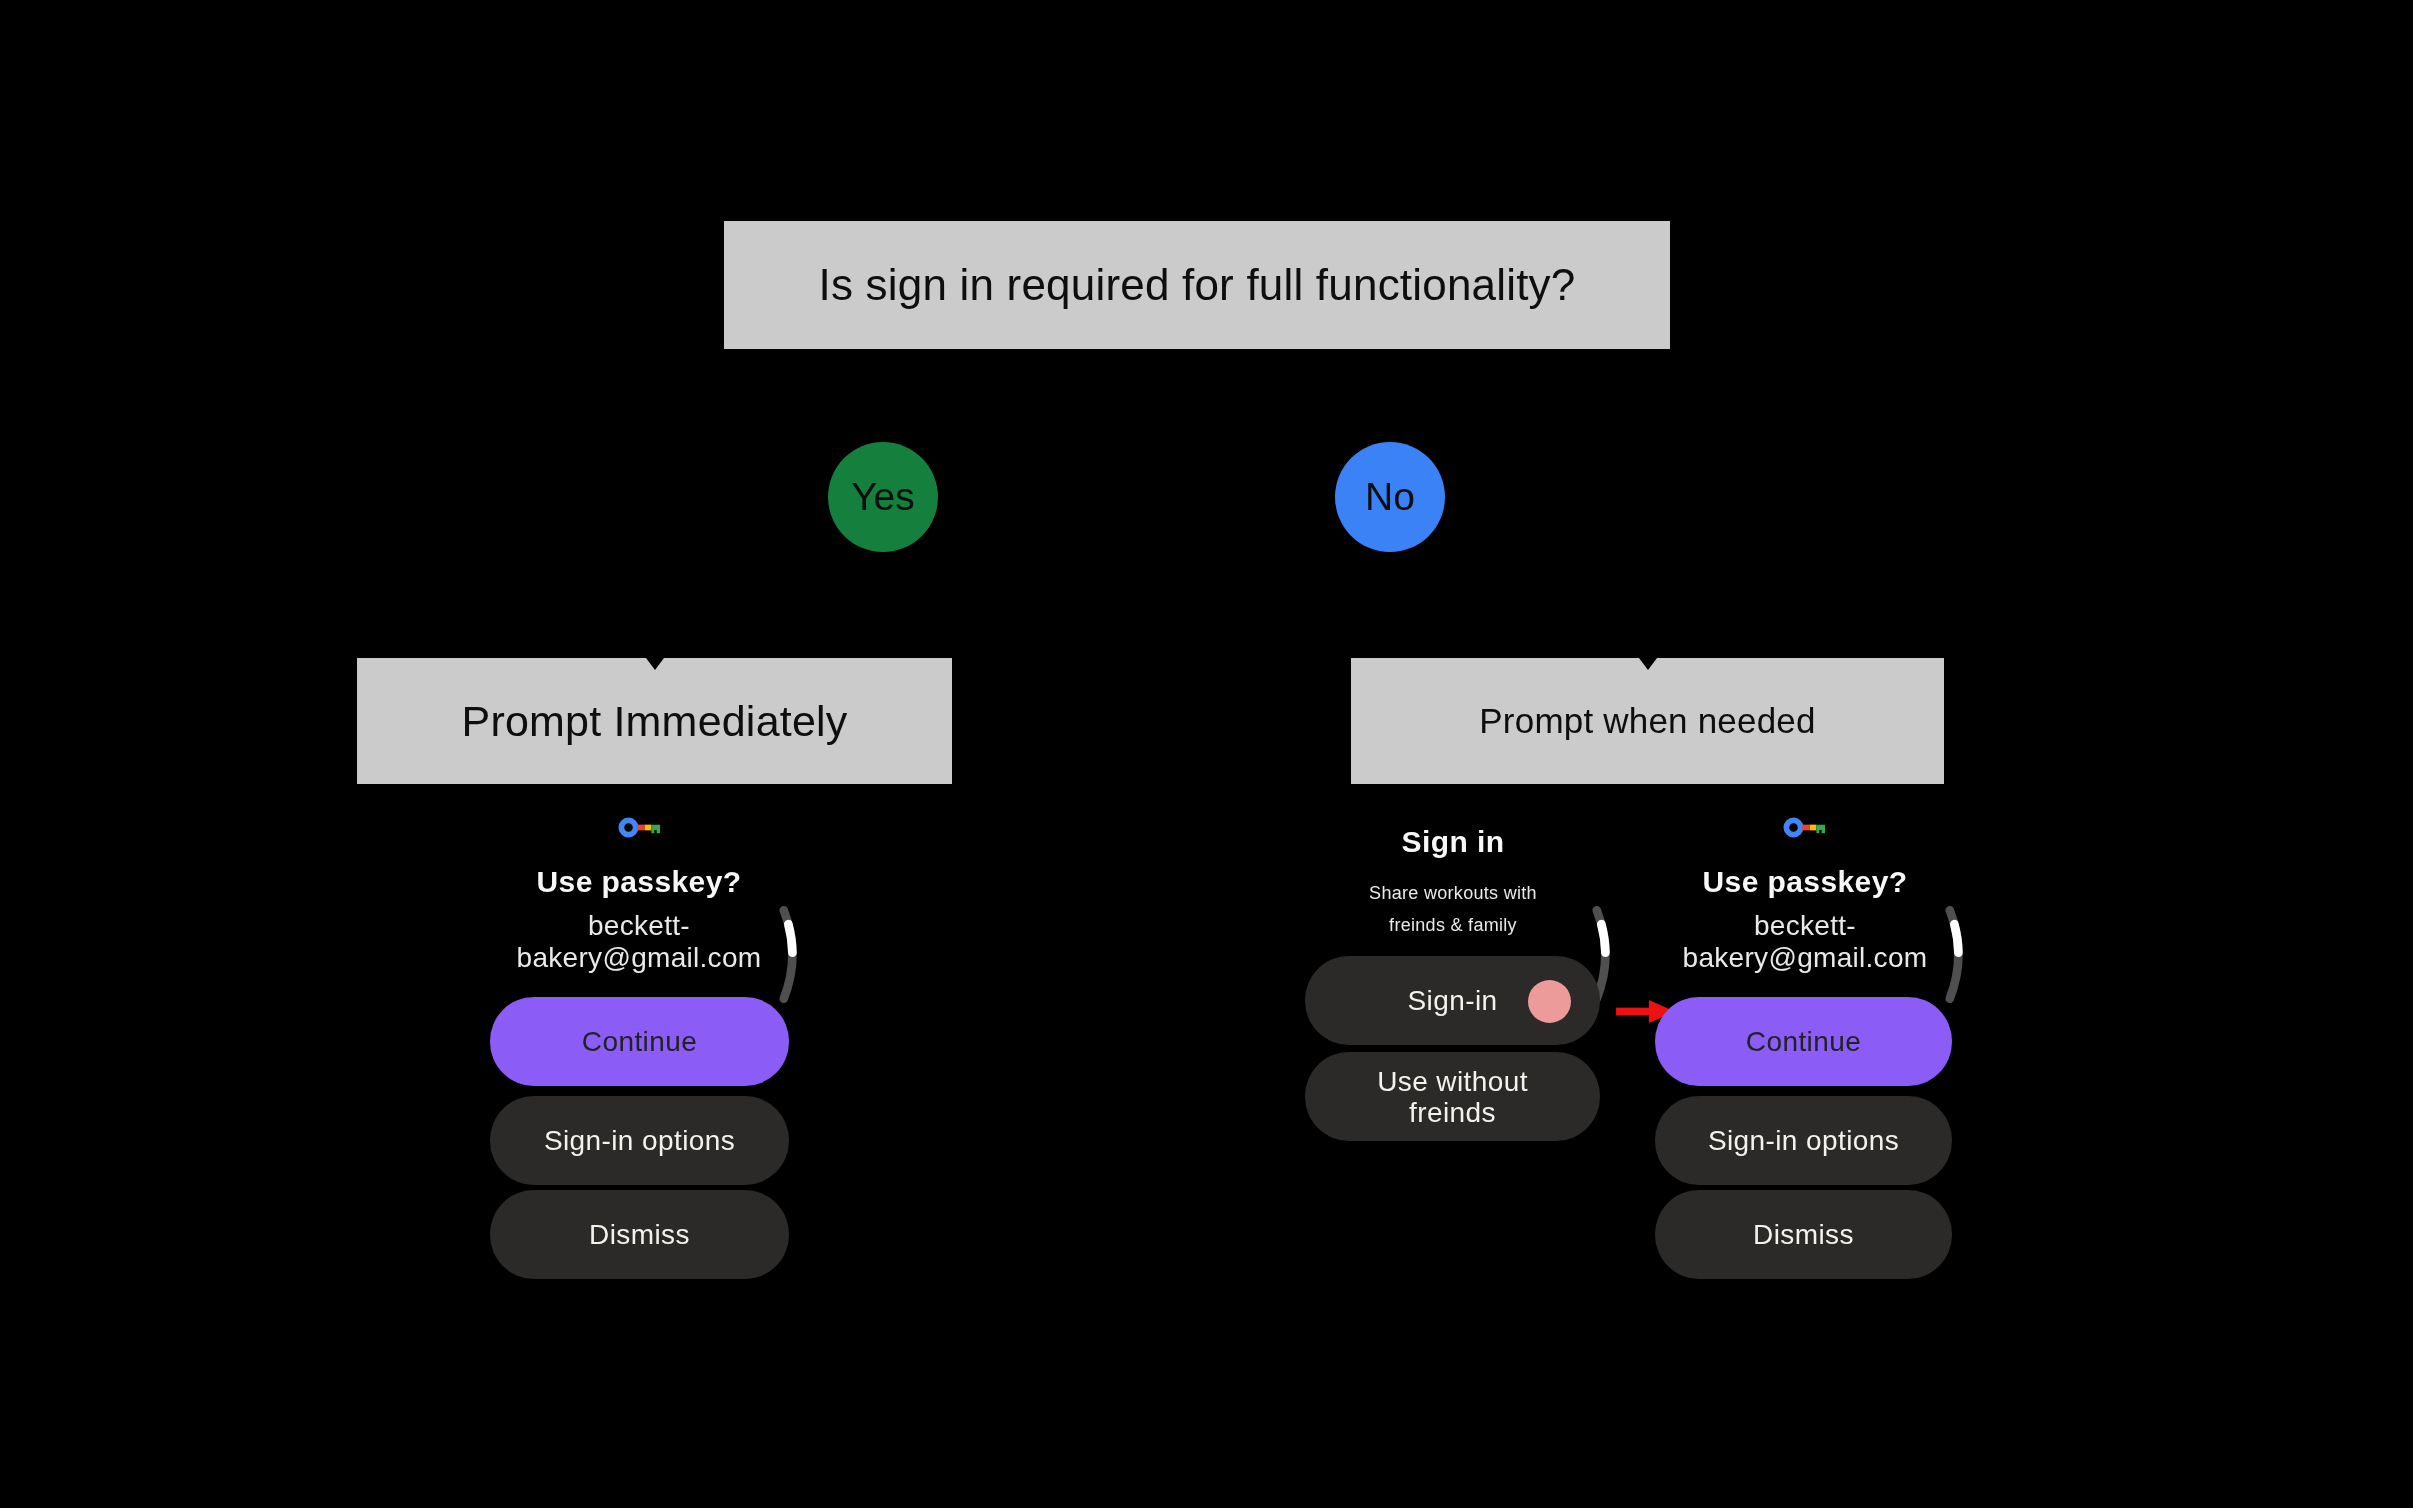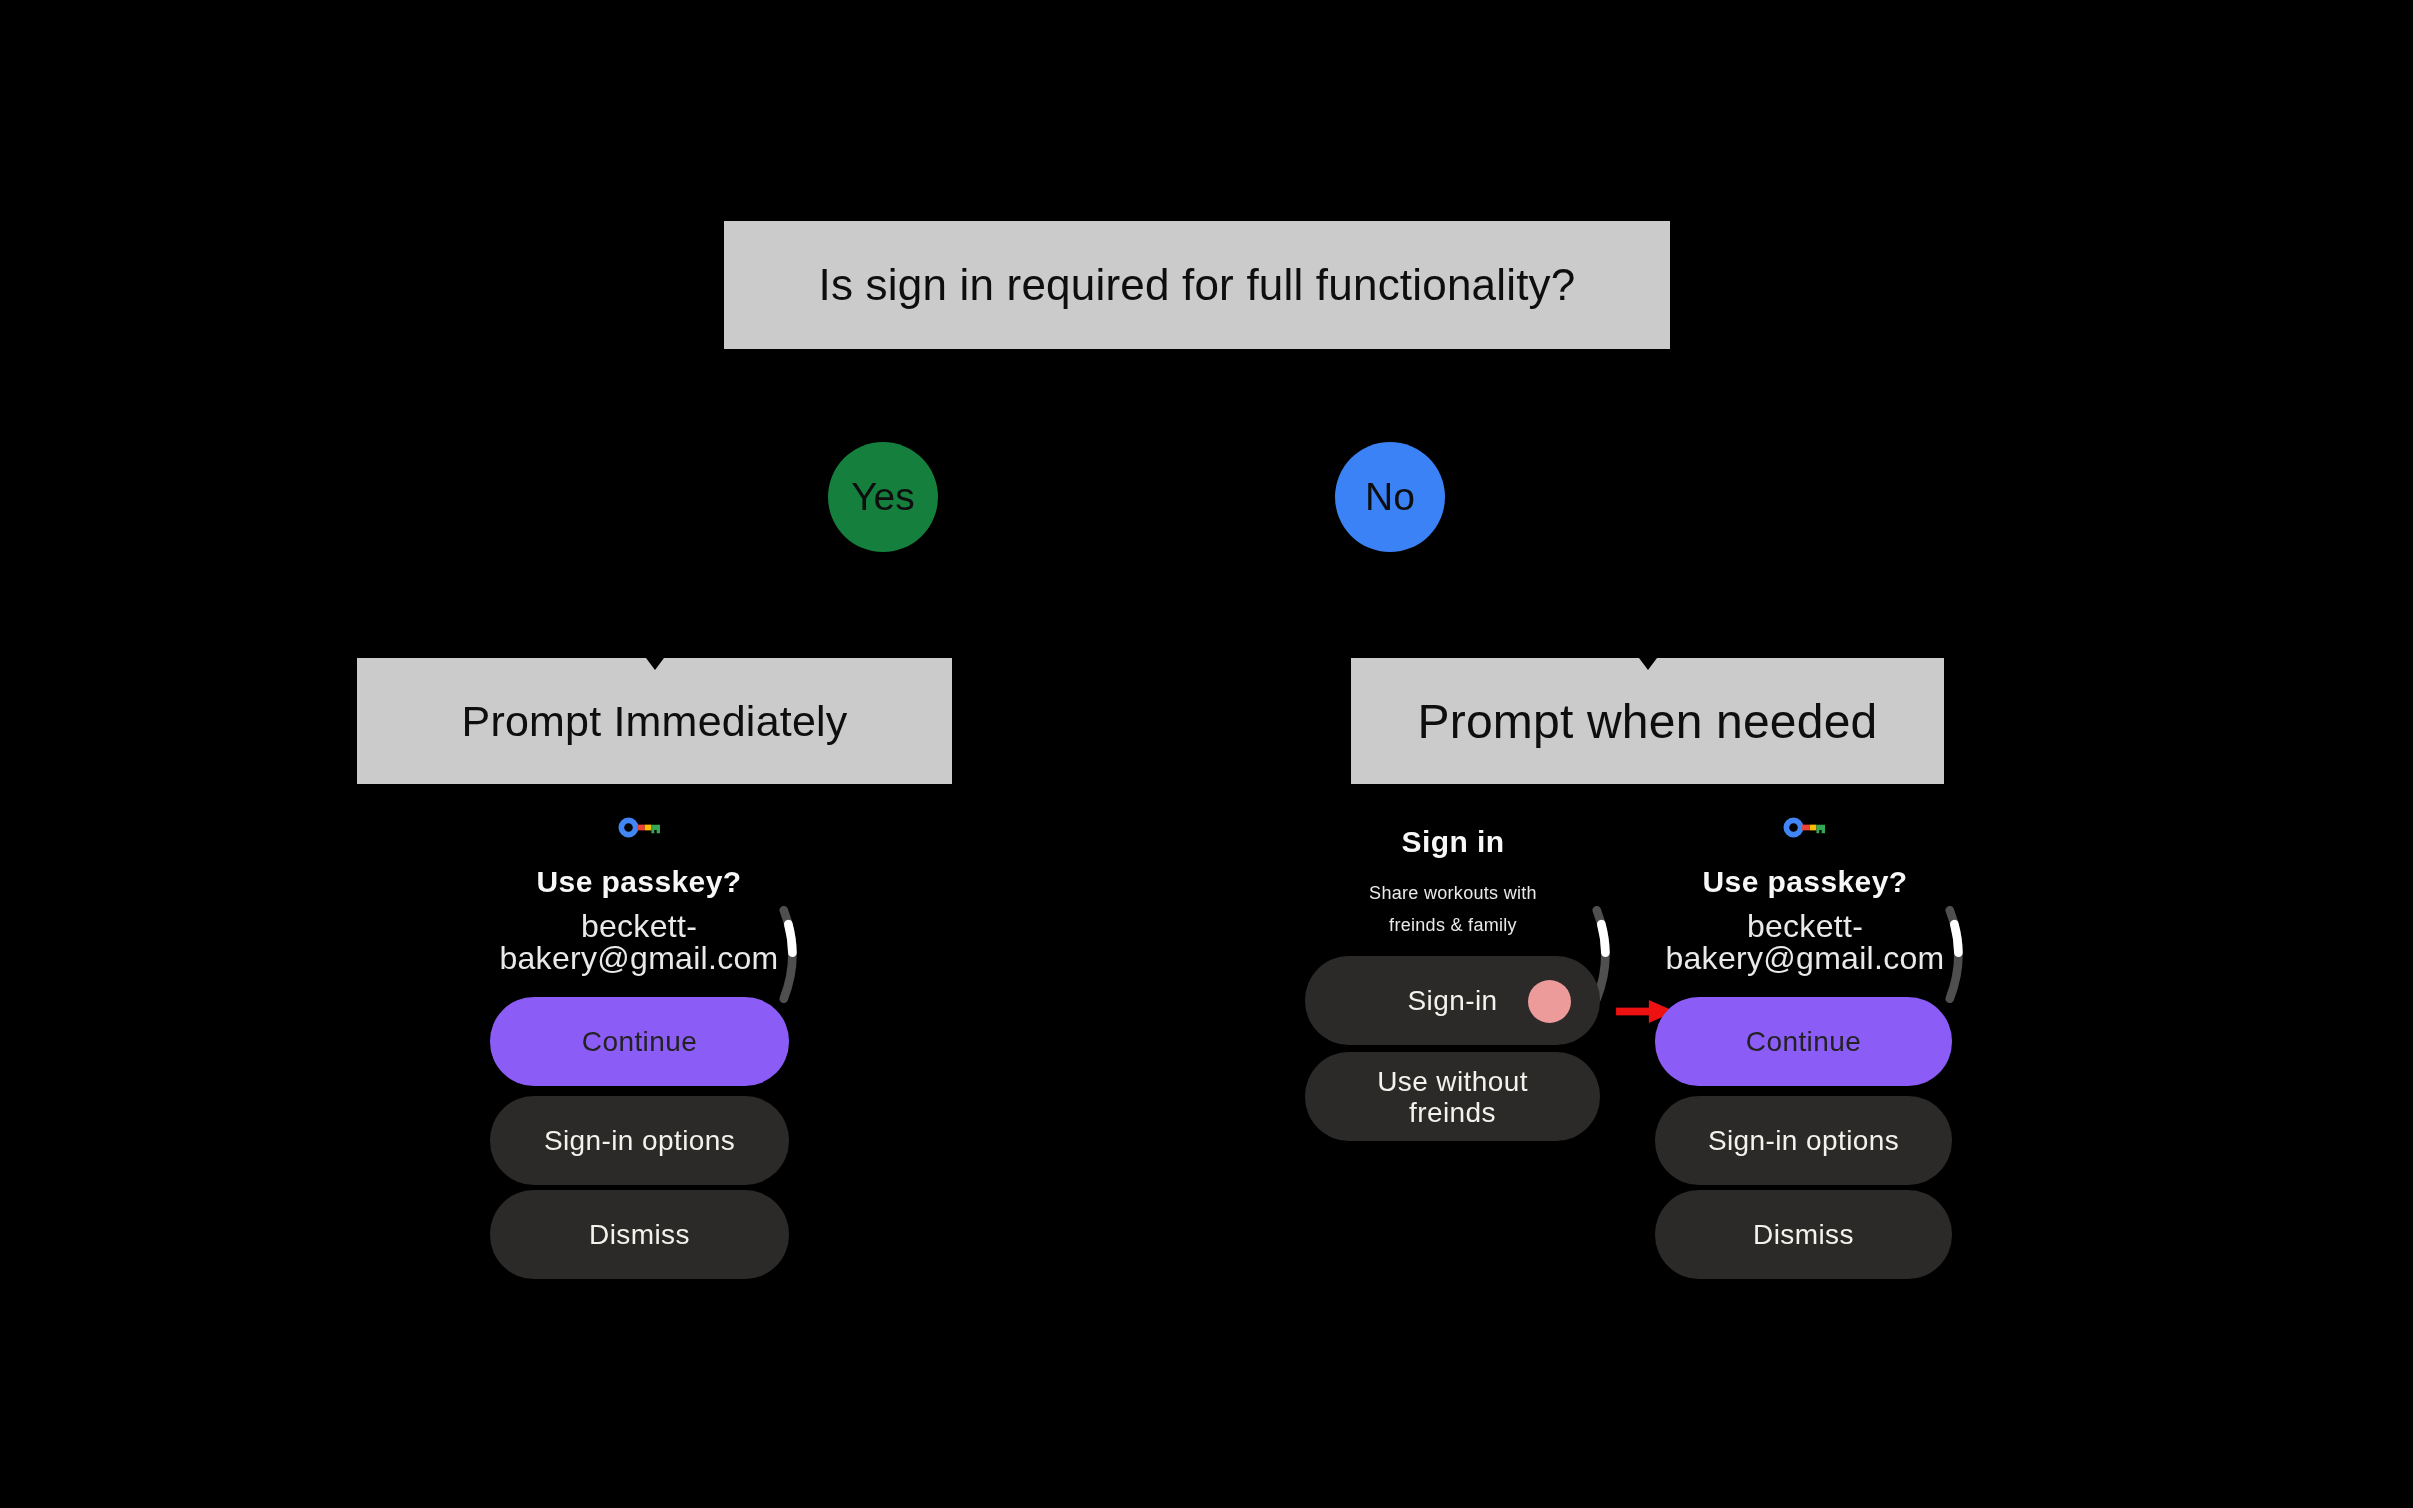--- a/index.html
+++ b/index.html
@@ -26,21 +26,21 @@
   .c-yes{left:828px;top:442px;background:#15803d;}
   .c-no{left:1335px;top:442px;background:#3b82f6;}
 
   
   .w-head{
     position:absolute;transform:translateX(-50%);
     color:#F7F7F7;font-size:30px;font-weight:600;letter-spacing:0.4px;white-space:nowrap;
   }
   .w-sub{
     position:absolute;transform:translateX(-50%);
-    color:#E9E9E9;font-size:32px;line-height:32px;text-align:center;letter-spacing:0.3px;white-space:nowrap;
+    color:#E9E9E9;font-size:28px;line-height:32px;text-align:center;letter-spacing:0.3px;white-space:nowrap;
   }
   .w-desc{
     position:absolute;transform:translateX(-50%);
     color:#E9E9E9;font-size:18px;line-height:32px;text-align:center;letter-spacing:0.3px;white-space:nowrap;
   }
   .pill{
     position:absolute;height:89px;border-radius:44px;
     display:flex;align-items:center;justify-content:center;
     font-size:28px;font-weight:500;letter-spacing:0.4px;text-align:center;line-height:31px;
     box-sizing:border-box;
@@ -68,21 +68,21 @@
     <span>Yes</span>
   </div>
   <div class="circle c-no">
     <span>No</span>
   </div>
 
   <div class="gbox" style="left:357px;top:658px;width:595px;height:126px;font-size:43px;">
     <div class="notch"></div>
     <span>Prompt Immediately</span>
   </div>
-  <div class="gbox" style="left:1351px;top:658px;width:593px;height:126px;font-size:48px;">
+  <div class="gbox" style="left:1351px;top:658px;width:593px;height:126px;font-size:35px;">
     <div class="notch"></div>
     <span>Prompt when needed</span>
   </div>
 
   <div>
     <svg class="keyicon" style="left:618px;top:817px;" width="42" height="21" viewBox="0 0 44 22">
       <circle cx="11" cy="11" r="7.5" fill="none" stroke="#4285F4" stroke-width="6"></circle>
       <rect x="20" y="8" width="8" height="6" fill="#EA4335"></rect>
       <rect x="28" y="8" width="7" height="6" fill="#FBBC04"></rect>
       <path d="M35 8 H44 V17 H40.5 V13.5 H38 V17 H35 Z" fill="#34A853"></path>

